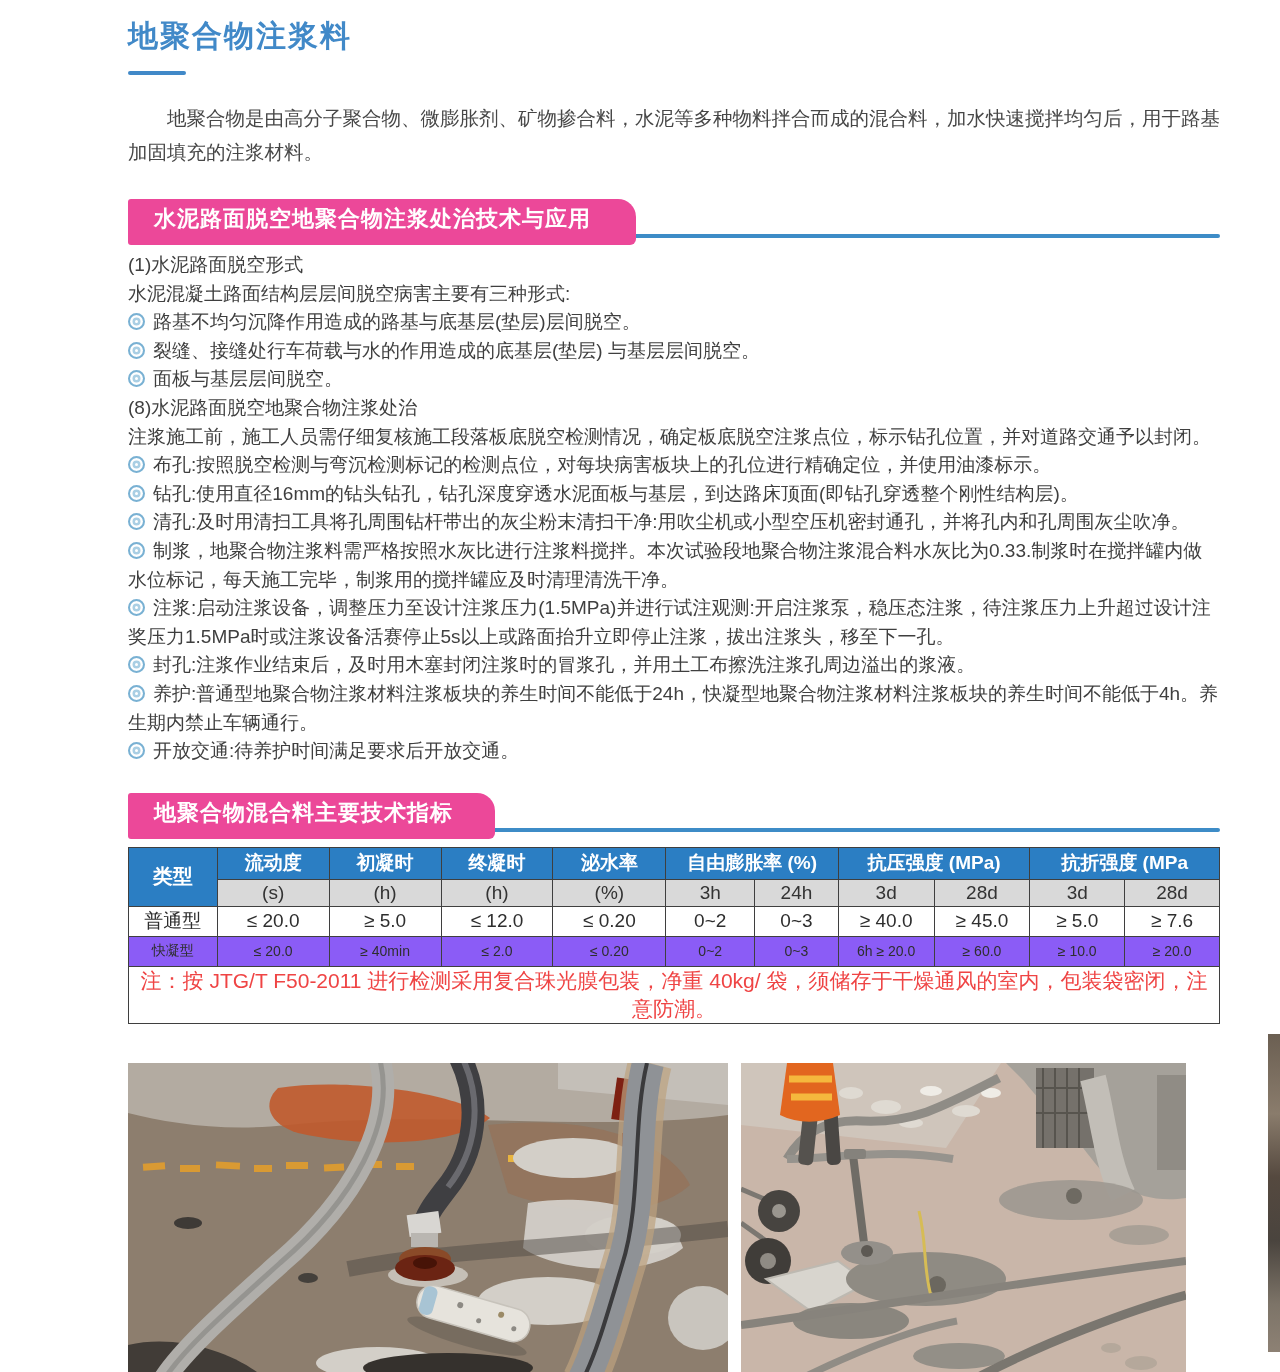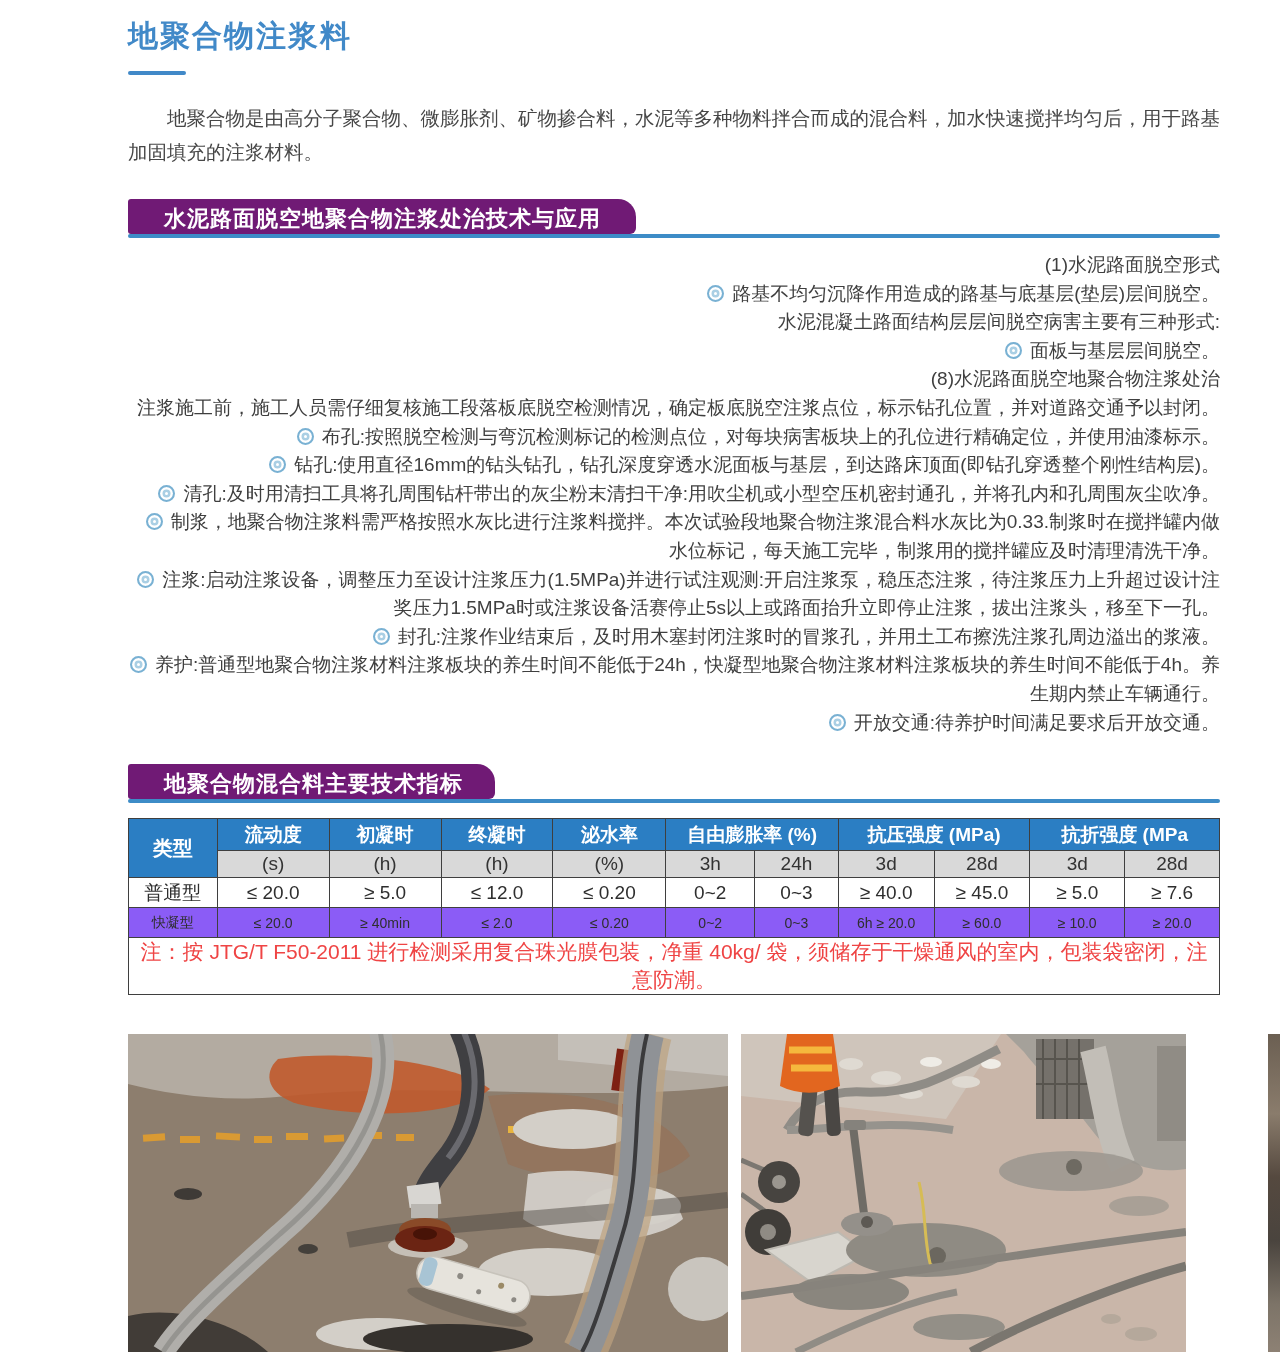--- a/index.html
+++ b/index.html
@@ -8,28 +8,28 @@
   .content{position:absolute;left:128px;top:18px;width:1092px;}
 
   .title{font-size:30px;line-height:36px;font-weight:bold;color:#4189c8;letter-spacing:2px;}
   .dash{margin-top:17px;width:58px;height:4px;background:#4189c8;border-radius:2px;}
 
   .intro{margin-top:26px;font-size:19.5px;line-height:34px;color:#474747;text-indent:2em;}
 
   .bar-row{position:relative;margin-top:30px;height:39px;}
   .bar-row::after{content:"";position:absolute;left:0;bottom:0;width:100%;height:4px;
                   background:#3d8cc7;border-radius:2px;}
-  .bar{position:absolute;left:0;top:0;z-index:2;height:35px;line-height:39px;
-       background:#701a75;color:#fff;font-size:22px;font-weight:bold;letter-spacing:1px;
-       padding-left:36px;box-sizing:border-box;border-radius:3px 18px 6px 3px;white-space:nowrap;}
+  .bar{position:absolute;left:0;top:0;z-index:2;height:46px;line-height:39px;
+       background:#ec4899;color:#fff;font-size:22px;font-weight:bold;letter-spacing:1px;
+       padding-left:26px;box-sizing:border-box;border-radius:3px 18px 6px 3px;white-space:nowrap;}
   .bar1{width:508px;}
   .bar-row2{margin-top:27px;}
   .bar2{width:367px;}
 
-  .sec1{margin-top:13px;text-align:right;}
+  .sec1{margin-top:13px;}
   .tline{font-size:19px;line-height:28.6px;color:#3f3f3f;}
   .ring{display:inline-block;width:13px;height:13px;border-radius:50%;
         border:2px solid #79b1d3;background:#fff;
         box-shadow:inset 0 0 0 2.5px #ffffff, inset 0 0 0 5px #aacfe4;
         margin-right:8px;vertical-align:-2px;}
 
   .table-wrap{margin-top:15px;}
   table{width:100%;border-collapse:collapse;table-layout:fixed;color:#2e2e2e;border-radius:9px;}
   th,td{border:1.5px solid #3f3f3f;text-align:center;padding:0 2px;overflow:hidden;}
   tr.h1 th{background:#2b7ec3;color:#fff;font-size:19px;font-weight:bold;height:31px;}
@@ -54,22 +54,23 @@
     <div class="dash"></div>
 
     <div class="intro">地聚合物是由高分子聚合物、微膨胀剂、矿物掺合料，水泥等多种物料拌合而成的混合料，加水快速搅拌均匀后，用于路基加固填充的注浆材料。</div>
 
     <div class="bar-row">
       <div class="bar bar1">水泥路面脱空地聚合物注浆处治技术与应用</div>
     </div>
 
     <div class="sec1">
       <div class="tline"><span>(1)水泥路面脱空形式</span></div>
+      <div class="tline"><span>水泥混凝土路面结构层层间脱空病害主要有三种形式:</span></div>
       <div class="tline"><span class="ring"></span><span>路基不均匀沉降作用造成的路基与底基层(垫层)层间脱空。</span></div>
-      <div class="tline"><span>水泥混凝土路面结构层层间脱空病害主要有三种形式:</span></div>
+      <div class="tline"><span class="ring"></span><span>裂缝、接缝处行车荷载与水的作用造成的底基层(垫层) 与基层层间脱空。</span></div>
       <div class="tline"><span class="ring"></span><span>面板与基层层间脱空。</span></div>
       <div class="tline"><span>(8)水泥路面脱空地聚合物注浆处治</span></div>
       <div class="tline"><span>注浆施工前，施工人员需仔细复核施工段落板底脱空检测情况，确定板底脱空注浆点位，标示钻孔位置，并对道路交通予以封闭。</span></div>
       <div class="tline"><span class="ring"></span><span>布孔:按照脱空检测与弯沉检测标记的检测点位，对每块病害板块上的孔位进行精确定位，并使用油漆标示。</span></div>
       <div class="tline"><span class="ring"></span><span>钻孔:使用直径16mm的钻头钻孔，钻孔深度穿透水泥面板与基层，到达路床顶面(即钻孔穿透整个刚性结构层)。</span></div>
       <div class="tline"><span class="ring"></span><span>清孔:及时用清扫工具将孔周围钻杆带出的灰尘粉末清扫干净:用吹尘机或小型空压机密封通孔，并将孔内和孔周围灰尘吹净。</span></div>
       <div class="tline"><span class="ring"></span><span>制浆，地聚合物注浆料需严格按照水灰比进行注浆料搅拌。本次试验段地聚合物注浆混合料水灰比为0.33.制浆时在搅拌罐内做水位标记，每天施工完毕，制浆用的搅拌罐应及时清理清洗干净。</span></div>
       <div class="tline"><span class="ring"></span><span>注浆:启动注浆设备，调整压力至设计注浆压力(1.5MPa)并进行试注观测:开启注浆泵，稳压态注浆，待注浆压力上升超过设计注奖压力1.5MPa时或注浆设备活赛停止5s以上或路面抬升立即停止注浆，拔出注浆头，移至下一孔。</span></div>
       <div class="tline"><span class="ring"></span><span>封孔:注浆作业结束后，及时用木塞封闭注浆时的冒浆孔，并用土工布擦洗注浆孔周边溢出的浆液。</span></div>
       <div class="tline"><span class="ring"></span><span>养护:普通型地聚合物注浆材料注浆板块的养生时间不能低于24h，快凝型地聚合物注浆材料注浆板块的养生时间不能低于4h。养生期内禁止车辆通行。</span></div>

